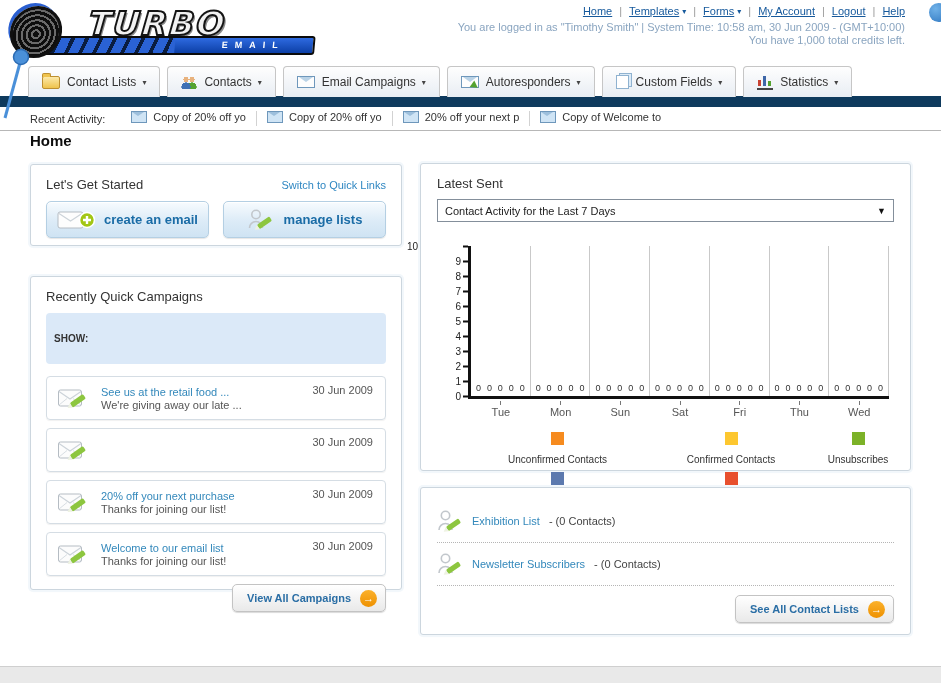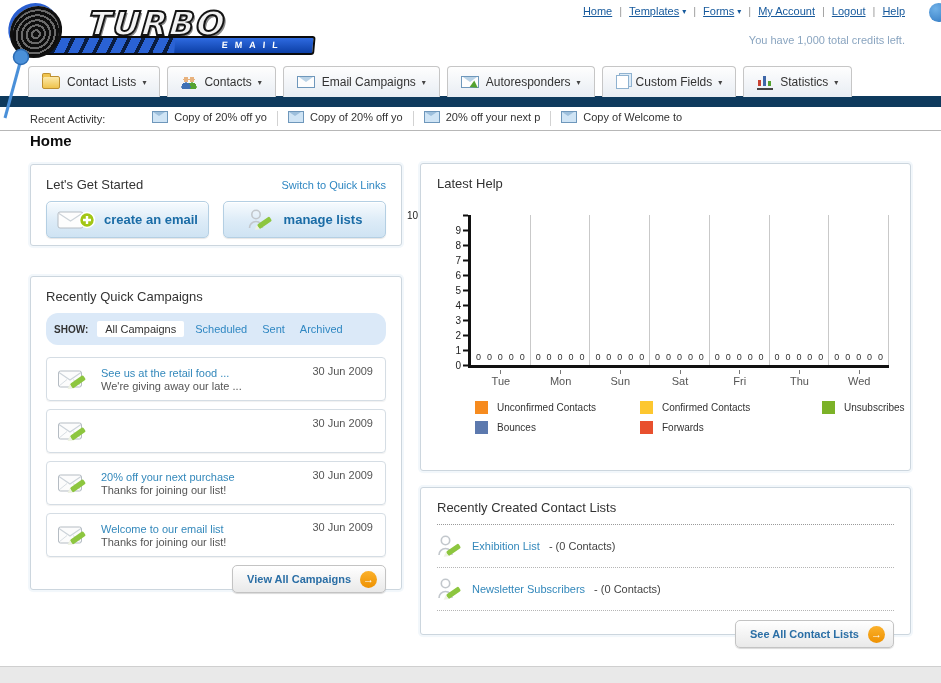--- a/index.html
+++ b/index.html
@@ -55,21 +55,21 @@
     box-shadow:3px -2px 0 -1px #dcebf7,3px -2px 0 0 #8fb2d0;}
   .ti-statistics{border-bottom:2px solid #444;background:
     linear-gradient(#c94333,#c94333) 1px 5px/3px 6px no-repeat,
     linear-gradient(#3f67a8,#3f67a8) 6px 1px/3px 10px no-repeat,
     linear-gradient(#54a22f,#54a22f) 11px 6px/3px 5px no-repeat;}
 
   .navybar{position:absolute;left:0;top:96px;width:941px;height:11px;background:#0e3a5d;z-index:2;}
 
   
   .activity{position:absolute;left:0;top:107px;width:941px;height:23px;display:flex;align-items:center;
-    border-bottom:1px solid #b7b7b7;font-size:11px;color:#333;background:#fff;gap:21px;}
+    border-bottom:1px solid #b7b7b7;font-size:11px;color:#333;background:#fff;}
   .activity .lbl{margin-left:30px;margin-right:16px;}
   .act-item{display:flex;padding:0 10px;border-right:1px solid #d2d2d2;height:15px;color:#333;cursor:pointer;}
   .act-item:last-child{border-right:none;}
   .act-env{width:14px;height:10px;background:#cfe4f5;border:1px solid #6e97bb;display:inline-block;position:relative;margin-right:6px;}
   .act-env::before{content:"";position:absolute;left:0;top:0;border-left:6px solid transparent;border-right:6px solid transparent;border-top:4px solid #9dbfdc;}
 
   .page-title{position:absolute;left:30px;top:132px;font-size:15px;font-weight:bold;color:#0d0d0d;}
 
   .panel{position:absolute;background:#fff;border:1px solid #ccd6de;border-radius:3px;
     box-shadow:0 0 0 2px #f2f7fb,0 1px 2px rgba(0,0,0,.08);box-sizing:border-box;}
@@ -80,21 +80,21 @@
   .gs-title{font-size:13px;color:#333;}
   .gs-switch{font-size:11px;color:#2f87c2;}
   .gs-btns{display:flex;gap:14px;margin-top:9px;}
   .big-btn{flex:1;height:35px;display:flex;align-items:center;justify-content:center;gap:9px;
     background:linear-gradient(#f7fbfe,#dcebf7 55%,#cfe3f3);border:1px solid #b4cfe3;border-radius:5px;
     box-shadow:inset 0 1px 0 #fff,0 1px 1px rgba(0,0,0,.1);font-size:13px;font-weight:bold;color:#1a6ca6;cursor:pointer;}
 
   
   #camp-panel{left:30px;top:276px;width:372px;height:314px;padding:12px 15px;}
   .sec-title{font-size:13px;color:#333;}
-  .filterbar{margin-top:9px;background:#dbe9f8;border-radius:12px;padding:8px 8px;display:flex;align-items:center;font-size:11px;}
+  .filterbar{margin-top:9px;background:#dbe9f8;border-radius:4px;padding:20px 8px;display:flex;align-items:center;font-size:11px;}
   .show-lbl{font-size:10px;font-weight:bold;color:#333;margin-right:9px;}
   .filter{color:#2f87c2;margin-right:15px;cursor:pointer;}
   .filter.active{background:#fff;color:#333;padding:2px 8px;border-radius:2px;margin-right:11px;}
   .camp-rows{margin-top:12px;}
   .camp-row{position:relative;height:44px;border:1px solid #d5dde4;border-radius:4px;margin-bottom:8px;
     box-shadow:0 1px 1px rgba(0,0,0,.06);display:flex;align-items:center;padding:0 10px;box-sizing:border-box;cursor:pointer;}
   .row-icn{margin-right:10px;flex:none;}
   .camp-texts{display:flex;flex-direction:column;gap:1px;}
   .camp-title-link{font-size:11px;color:#3388bb;}
   .camp-sub{font-size:11px;color:#555;}
@@ -116,21 +116,21 @@
   .ycol{position:relative;width:27px;height:150px;flex:none;}
   .ytick{position:absolute;right:0;display:flex;align-items:center;transform:translateY(50%);font-size:10px;color:#222;}
   .ytick .dash{width:5px;height:2px;background:#111;margin-left:2px;}
   .plot{position:relative;width:418px;height:150px;border-left:3px solid #111;border-bottom:3px solid #111;display:flex;}
   .dgroup{flex:1;position:relative;border-right:1px solid #c9c9c9;}
   .zeros{position:absolute;left:2px;right:2px;bottom:3px;display:flex;justify-content:space-around;font-size:9px;color:#333;}
   .xrow{display:flex;width:418px;margin-left:30px;margin-top:2px;}
   .xcell{flex:1;text-align:center;font-size:11px;color:#555;}
   .xcell .tick{display:block;width:1px;height:4px;background:#777;margin:0 auto 1px;}
   .legend{margin:14px 0 0 34px;display:grid;grid-template-columns:165px 182px 1fr;row-gap:7px;}
-  .leg-item{display:flex;align-items:center;gap:9px;font-size:10px;color:#333;}
+  .leg-item{display:flex;align-items:center;gap:9px;font-size:10px;color:#333;flex-direction:column;}
   .swatch{width:13px;height:13px;flex:none;}
 
   
   #cl-panel{left:420px;top:487px;width:491px;height:148px;padding:12px 16px;}
   .cl-title{font-size:13px;color:#333;padding-bottom:9px;border-bottom:1px dotted #9a9a9a;}
   .cl-row{display:flex;align-items:center;gap:9px;height:42px;border-bottom:1px dotted #b5b5b5;font-size:11px;cursor:pointer;}
   .cl-link{color:#3388bb;}
   .cl-detail{color:#444;}
   .seeall-row{display:flex;justify-content:flex-end;margin-top:9px;}
 
@@ -165,20 +165,21 @@
   </span><span class="nav-sep">|</span><span class="nav-item">
     <a class="nav-a">My Account</a>
 
   </span><span class="nav-sep">|</span><span class="nav-item">
     <a class="nav-a">Logout</a>
 
   </span><span class="nav-sep">|</span><span class="nav-item">
     <a class="nav-a">Help</a>
 
   </span></div>
+  <div class="login1">You are logged in as "Timothy Smith" | System Time: 10:58 am, 30 Jun 2009 - (GMT+10:00)</div>
   <div class="login2">You have 1,000 total credits left.</div>
   <div class="help-dot"></div>
 
   <div class="tabbar">
       <div class="tab">
     <span class="ti ti-folder"></span>
     <span class="tab-label">Contact Lists</span>
     <span class="caret">▾</span>
   </div>
       <div class="tab">
@@ -259,26 +260,20 @@
         </svg>
         <span>manage lists</span>
       </div>
     </div>
   </div>
 
   <div class="panel" id="camp-panel">
     <div class="sec-title">Recently Quick Campaigns</div>
     <div class="filterbar">
       <span class="show-lbl">SHOW:</span>
-      <span id="filters" style="display:flex;align-items:center;">
-          <a class="filter active">All Campaigns</a>
-          <a class="filter">Scheduled</a>
-          <a class="filter">Sent</a>
-          <a class="filter">Archived</a>
-        </span>
     </div>
     <div class="camp-rows" id="camp-rows">
         <div class="camp-row">
     <svg class="row-icn" width="34" height="27" viewBox="0 0 34 27">
       <rect x="1.5" y="5" width="23" height="16" rx="2" fill="#fcfcfc" stroke="#b5bcc3"></rect>
       <path d="M2 6.5 L13 14 L24 6.5" fill="none" stroke="#ccd3d9" stroke-width="1.2"></path>
       <path d="M2 20 L10 13.5 M24 20 L16 13.5" fill="none" stroke="#d8dee3"></path>
       <g transform="rotate(-35 21 16)">
         <rect x="13" y="13" width="16" height="5.5" rx="1.5" fill="#8dc63f"></rect>
         <path d="M13 13 l-4.5 2.7 l4.5 2.8 z" fill="#eef2e2"></path>
@@ -337,21 +332,25 @@
       </div>
     <div class="btn-row">
       <div class="pill-btn">
         <span>View All Campaigns</span>
         <span class="arrow-dot">→</span>
       </div>
     </div>
   </div>
 
   <div class="panel" id="stats-panel">
-    <div class="sec-title">Latest Help</div>
+    <div class="sec-title">Latest Sent</div>
+    <div class="select">
+      <span>Contact Activity for the Last 7 Days</span>
+      <span class="caret">▼</span>
+    </div>
     <div class="chart-wrap">
       <div class="chart">
         <div class="ycol" id="yticks">
             <div class="ytick" style="bottom: 0px;">
     <span class="yv">0</span>
               <span class="dash"></span>
   </div>
             <div class="ytick" style="bottom: 15px;">
     <span class="yv">1</span>
               <span class="dash"></span>
@@ -508,21 +507,20 @@
   </div>
           <div class="leg-item">
     <span class="swatch" style="background: rgb(232, 80, 46);"></span>
     <span class="leg-label">Forwards</span>
   </div>
         </div>
     </div>
   </div>
 
   <div class="panel" id="cl-panel">
-    <div class="cl-title">Recently Created Contact Lists</div>
     <div id="cl-rows">
         <div class="cl-row">
     <svg width="26" height="27" viewBox="0 0 26 27">
       <circle cx="8.5" cy="7.5" r="4.2" fill="none" stroke="#c2c7cc" stroke-width="1.6"></circle>
       <path d="M2 22 a6.5 6.5 0 0 1 13 0" fill="none" stroke="#c2c7cc" stroke-width="1.6"></path>
       <g transform="rotate(-35 16 17)">
         <rect x="9" y="14.5" width="15" height="5.2" rx="1.5" fill="#8dc63f"></rect>
         <path d="M9 14.5 l-4.5 2.6 l4.5 2.6 z" fill="#eef2e2"></path>
       </g>
     </svg>

